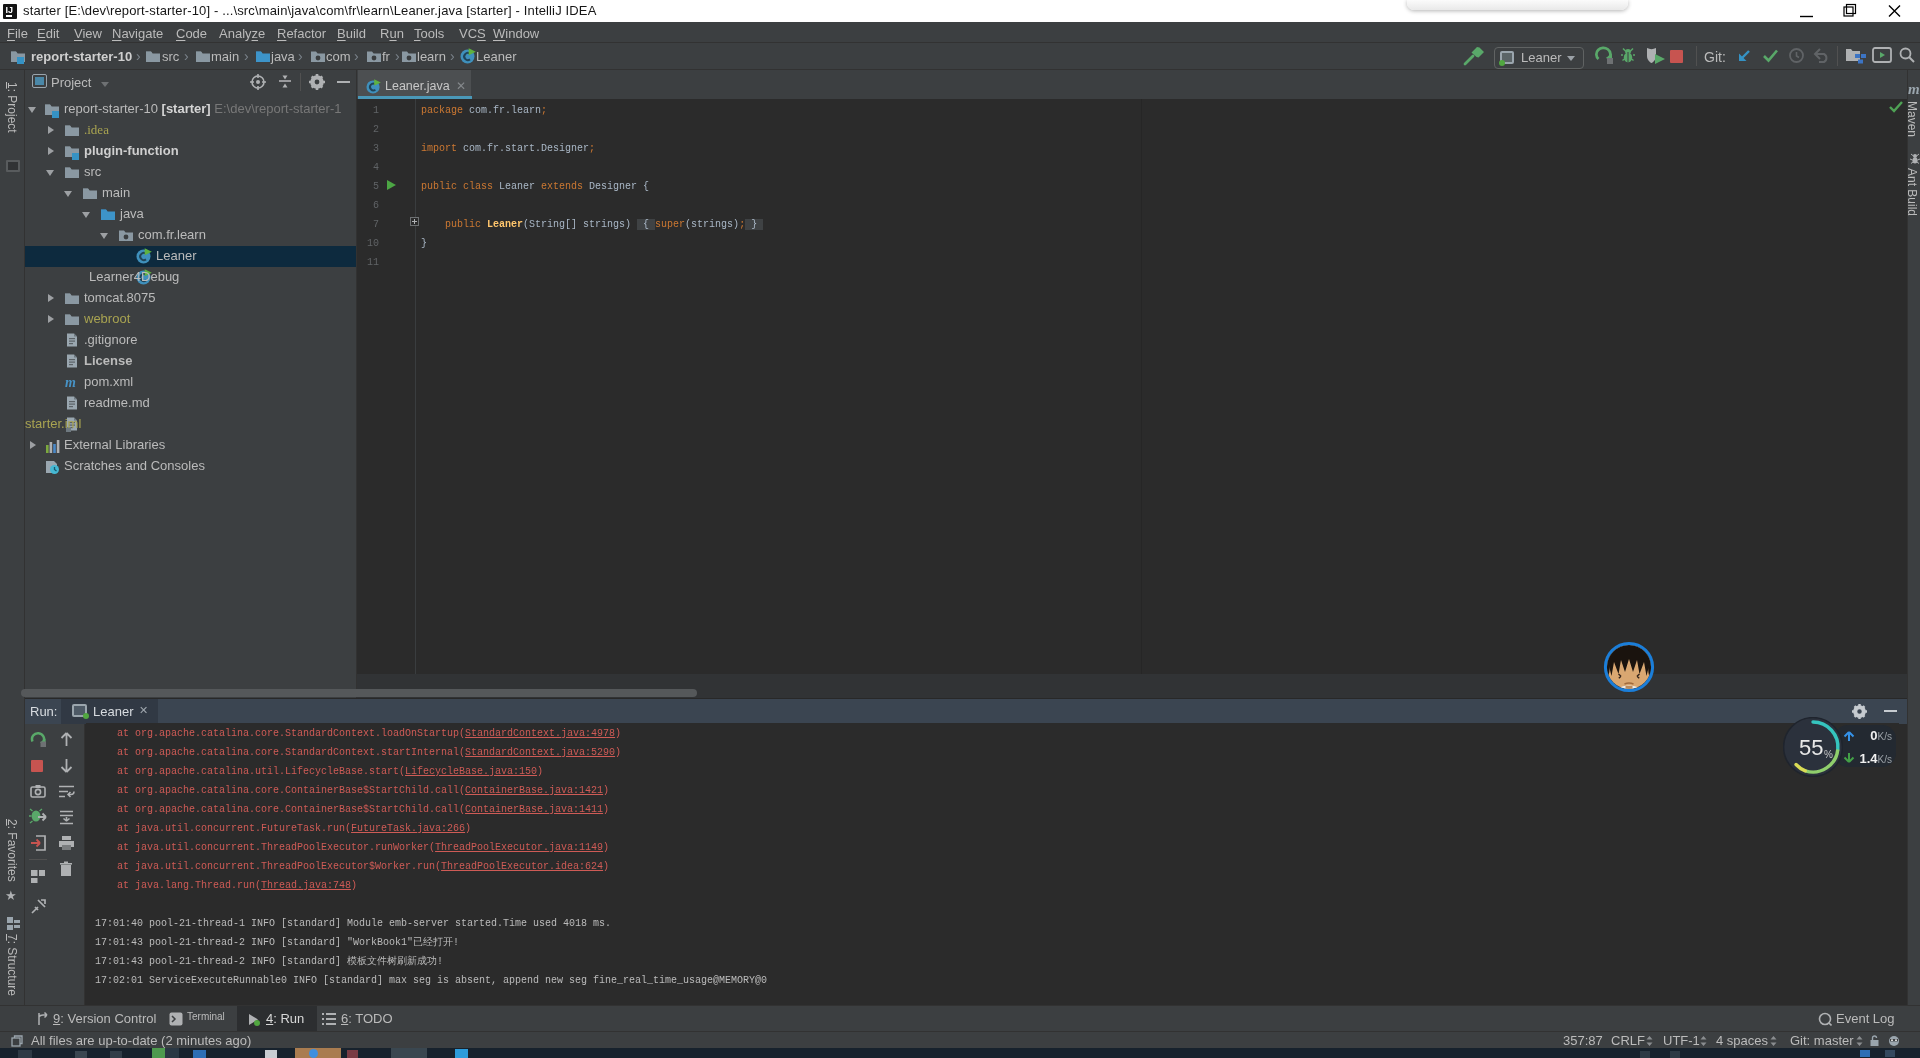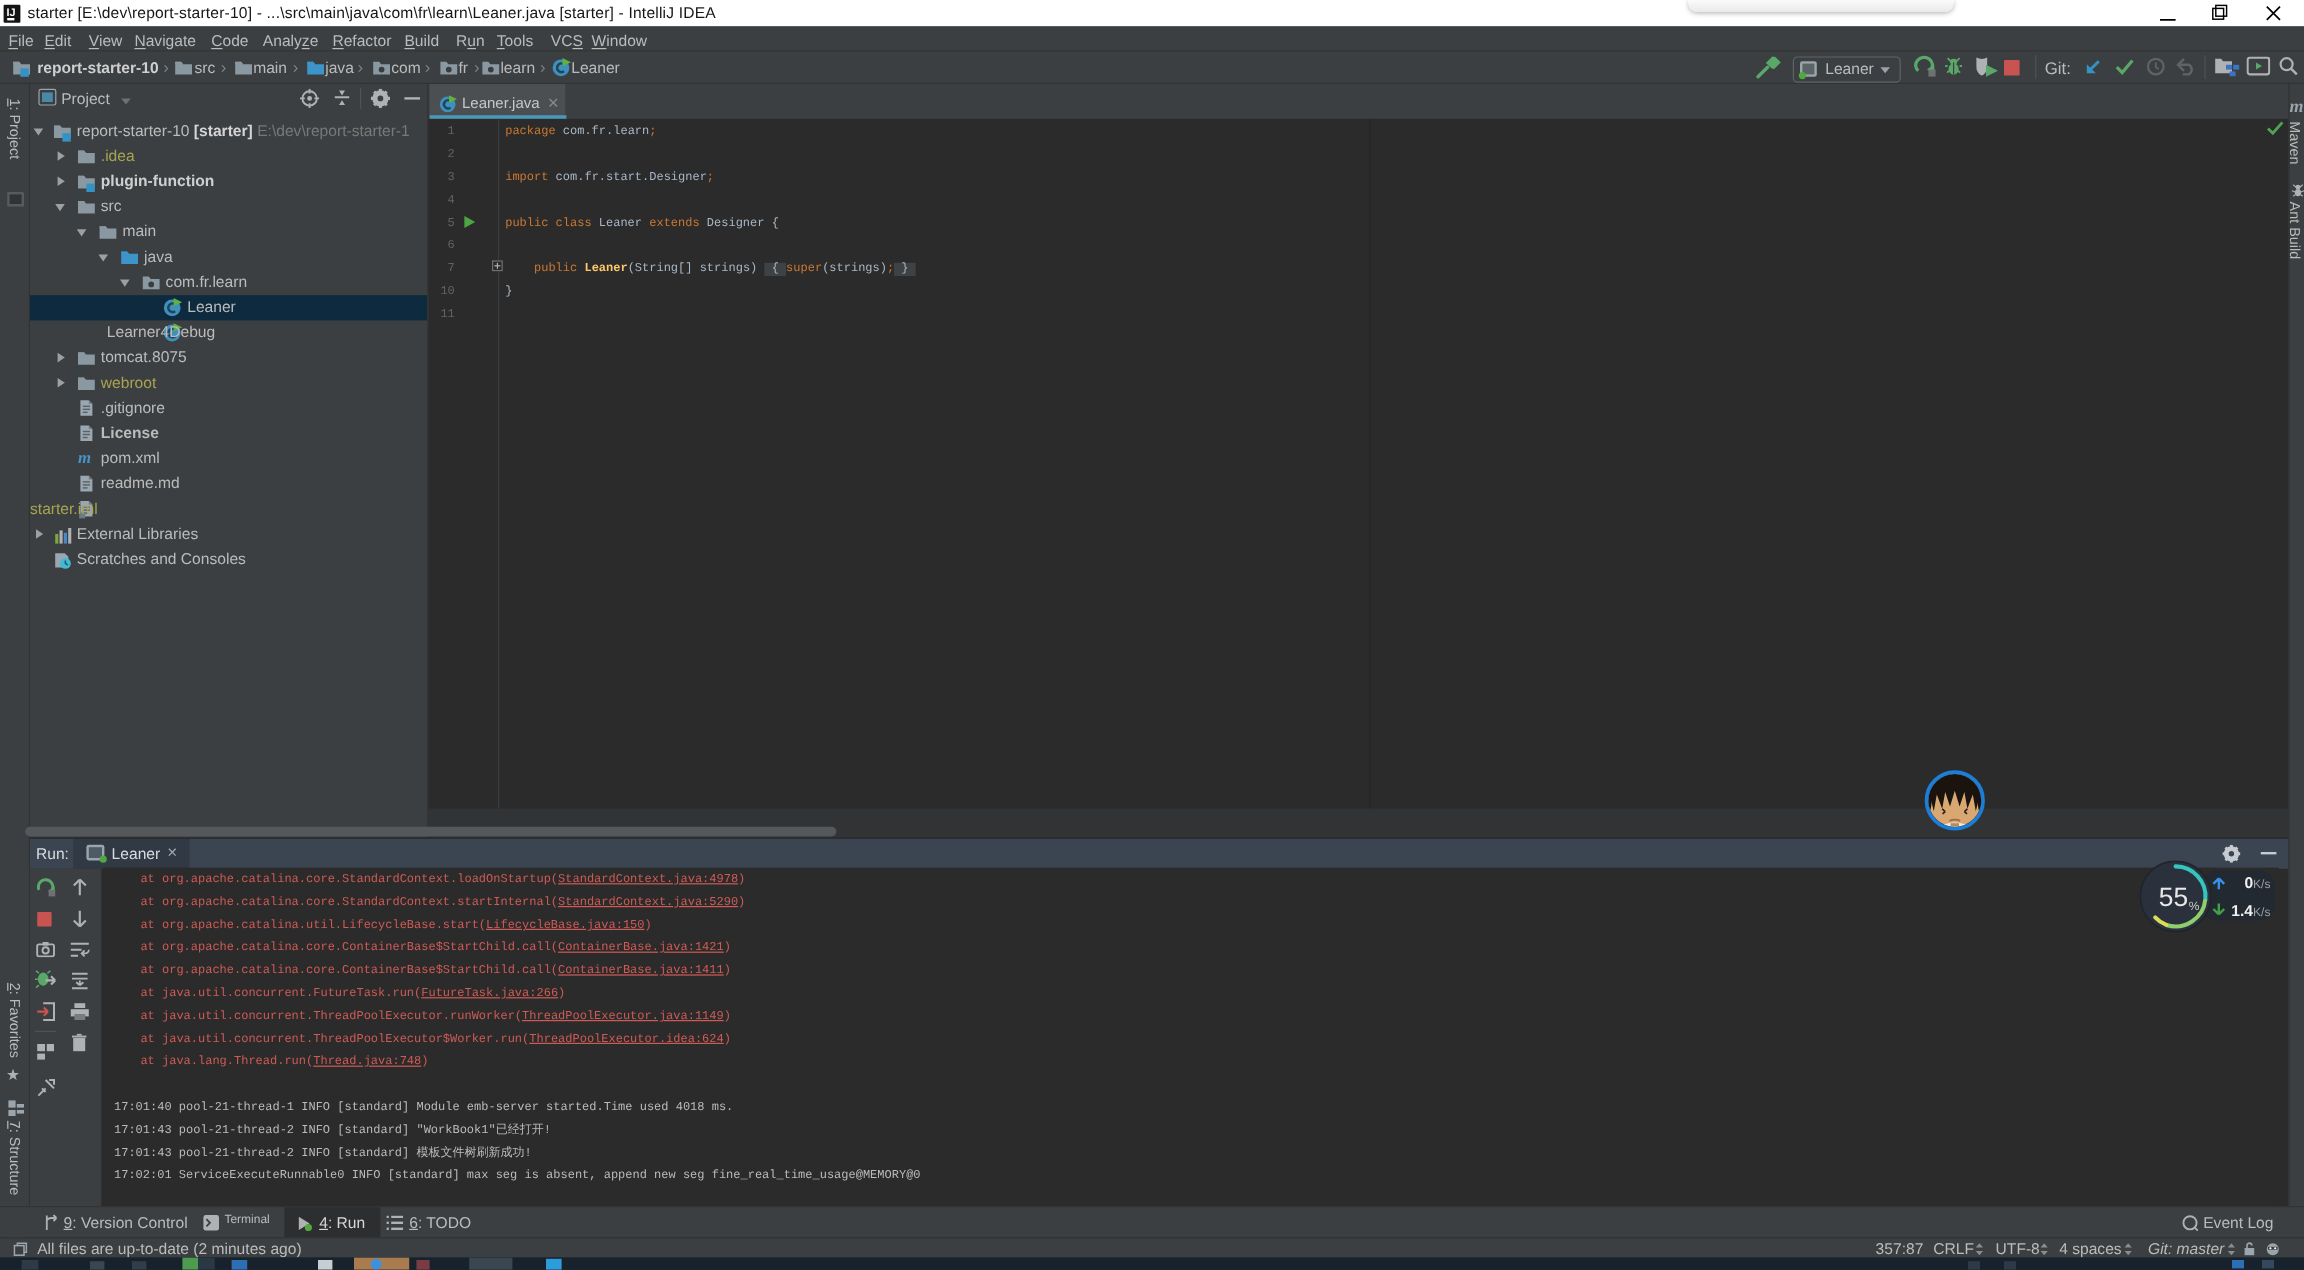--- a/index.html
+++ b/index.html
@@ -258,21 +258,21 @@
           <use href="#folder"></use>
         </svg>
       <div class="abs" style="left:27px;top:12px;width:7px;height:7px;background:#3592C4;"></div>
       <span class="lbl" style="margin-left:39px;">report-starter-10 <b style="color:#D5D5D5;">[starter]</b> <span class="dim">E:\dev\report-starter-1</span></span>
     </div>
     <div class="treerow" style="top:21px;">
       <div class="arrow arr-r" style="left:23px;"></div>
       <svg class="ticon" style="left:39px;color:#8A98A2;">
           <use href="#folder"></use>
         </svg>
-      <span class="lbl olive" style="margin-left:59px;">.idea</span>
+      <span class="lbl olive" style="margin-left:59px;font-family:Liberation Serif, serif;">.idea</span>
     </div>
     <div class="treerow" style="top:42px;">
       <div class="arrow arr-r" style="left:23px;"></div>
       <svg class="ticon" style="left:39px;color:#8A98A2;">
           <use href="#folder"></use>
         </svg>
       <div class="abs" style="left:47px;top:12px;width:7px;height:7px;background:#3592C4;"></div>
       <span class="lbl" style="margin-left:59px;font-weight:bold;color:#CFCFCF;">plugin-function</span>
     </div>
     <div class="treerow" style="top:63px;">
@@ -571,23 +571,23 @@
   <div class="abs" style="left:1836px;top:5px;font-size:13px;color:#BBBBBB;">Event Log</div>
 </div>
 <div class="abs" id="statusbar">
   <svg class="abs" style="left:11px;top:3px;" width="12" height="12" viewBox="0 0 12 12">
     <rect x="1" y="3" width="8" height="8" fill="none" stroke="#9AA5AD" stroke-width="1.3"></rect>
     <path d="M3.5 3 V1 H11 V8.5 H9" fill="none" stroke="#9AA5AD" stroke-width="1.3"></path>
   </svg>
   <div class="abs" style="left:31px;top:1px;font-size:13px;color:#BBBBBB;">All files are up-to-date (2 minutes ago)</div>
   <div class="abs" style="left:1563px;top:1px;font-size:13px;color:#BBBBBB;">357:87</div>
   <div class="abs" style="left:1611px;top:1px;font-size:13px;color:#BBBBBB;">CRLF</div>
-  <div class="abs" style="left:1663px;top:1px;font-size:13px;color:#BBBBBB;">UTF-8</div>
+  <div class="abs" style="left:1663px;top:1px;font-size:13px;color:#BBBBBB;">UTF-1</div>
   <div class="abs" style="left:1716px;top:1px;font-size:13px;color:#BBBBBB;">4 spaces</div>
-  <div class="abs" style="left:1790px;top:1px;font-size:13px;color:#BBBBBB;font-style:italic;">Git: master</div>
+  <div class="abs" style="left:1790px;top:1px;font-size:13px;color:#BBBBBB;">Git: master</div>
   <svg class="abs" style="left:1646px;top:4px;" width="7" height="10" viewBox="0 0 7 10">
       <path d="M3.5 0 L6.5 3.5 H0.5 z M3.5 10 L0.5 6.5 H6.5 z" fill="#8A8D90"></path>
     </svg>
   <svg class="abs" style="left:1700px;top:4px;" width="7" height="10" viewBox="0 0 7 10">
       <path d="M3.5 0 L6.5 3.5 H0.5 z M3.5 10 L0.5 6.5 H6.5 z" fill="#8A8D90"></path>
     </svg>
   <svg class="abs" style="left:1770px;top:4px;" width="7" height="10" viewBox="0 0 7 10">
       <path d="M3.5 0 L6.5 3.5 H0.5 z M3.5 10 L0.5 6.5 H6.5 z" fill="#8A8D90"></path>
     </svg>
   <svg class="abs" style="left:1856px;top:4px;" width="7" height="10" viewBox="0 0 7 10">

